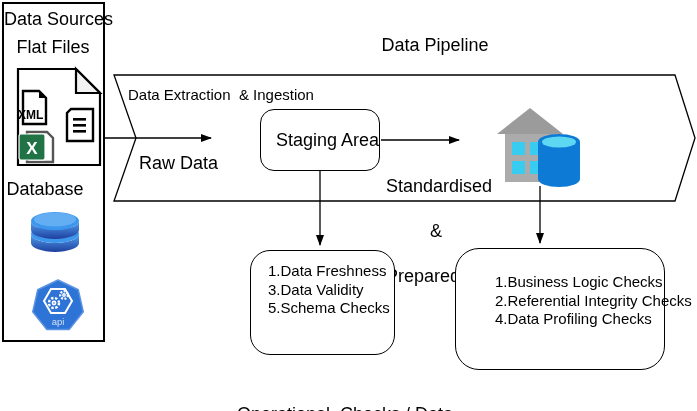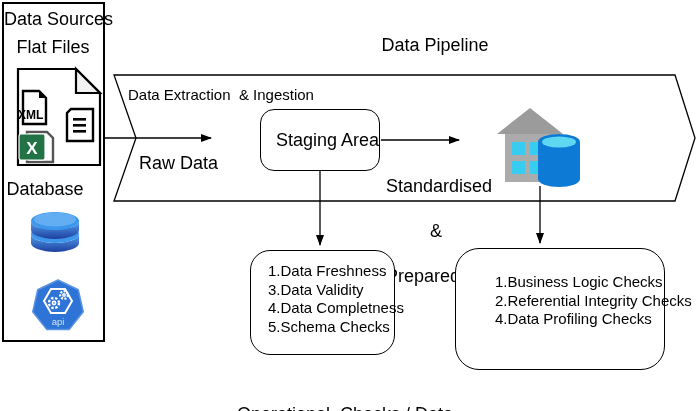--- a/index.html
+++ b/index.html
@@ -144,21 +144,20 @@
     <g>
       <path d="M41,38 v37 a21,8 0 0 0 42,0 v-37 Z" style="fill:var(--cyl_blue)"></path>
       <ellipse cx="62" cy="38" rx="21" ry="8" style="fill:var(--cyl_blue)"></ellipse>
       <ellipse cx="62" cy="38" rx="17" ry="5.6" style="fill:var(--cyl_top)"></ellipse>
     </g>
   </svg>
 
   <div id="checks1" class="abs checks-box">
     <div class="check-item">1.Data Freshness</div>
     <div class="check-item">3.Data Validity</div>
-    <div class="check-item">4.Data Completness</div>
     <div class="check-item">5.Schema Checks</div>
   </div>
 
   <div id="checks2" class="abs checks-box">
     <div class="check-item">1.Business Logic Checks</div>
     <div class="check-item">2.Referential Integrity Checks</div>
     <div class="check-item">4.Data Profiling Checks</div>
   </div>
 
   <div class="abs lbl ctr" style="left:237px;top:374px;width:170px;line-height:16px">

